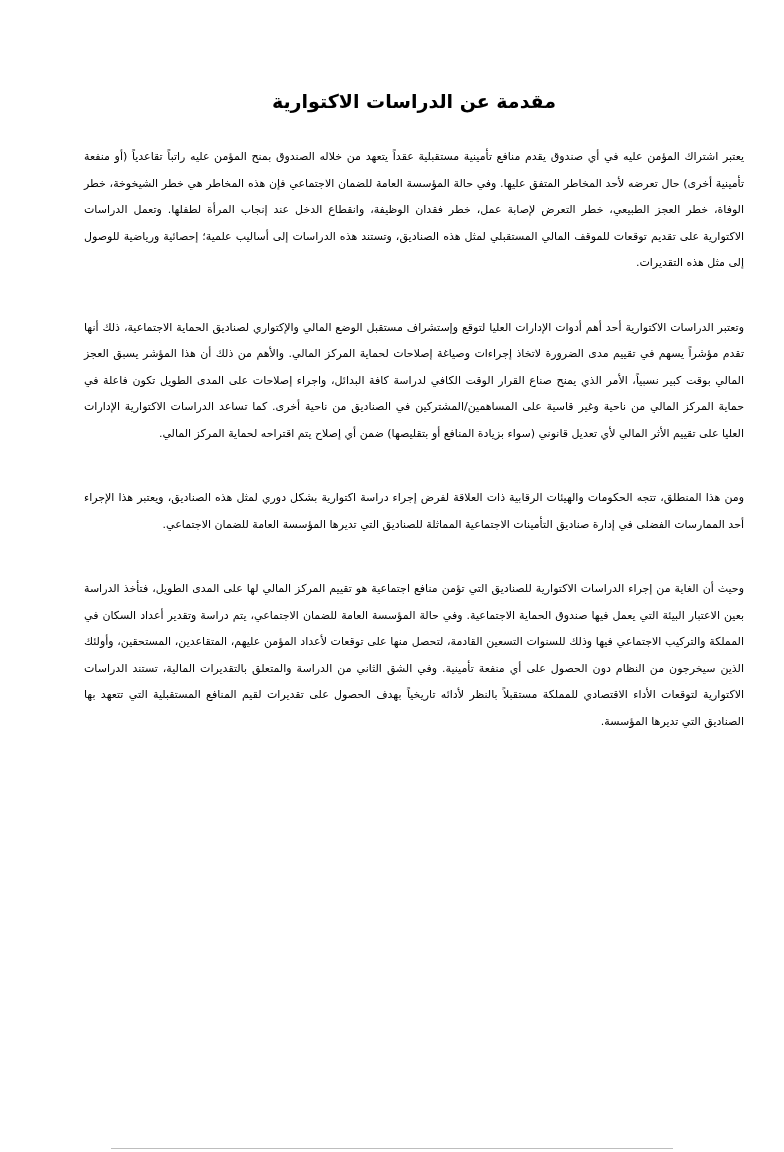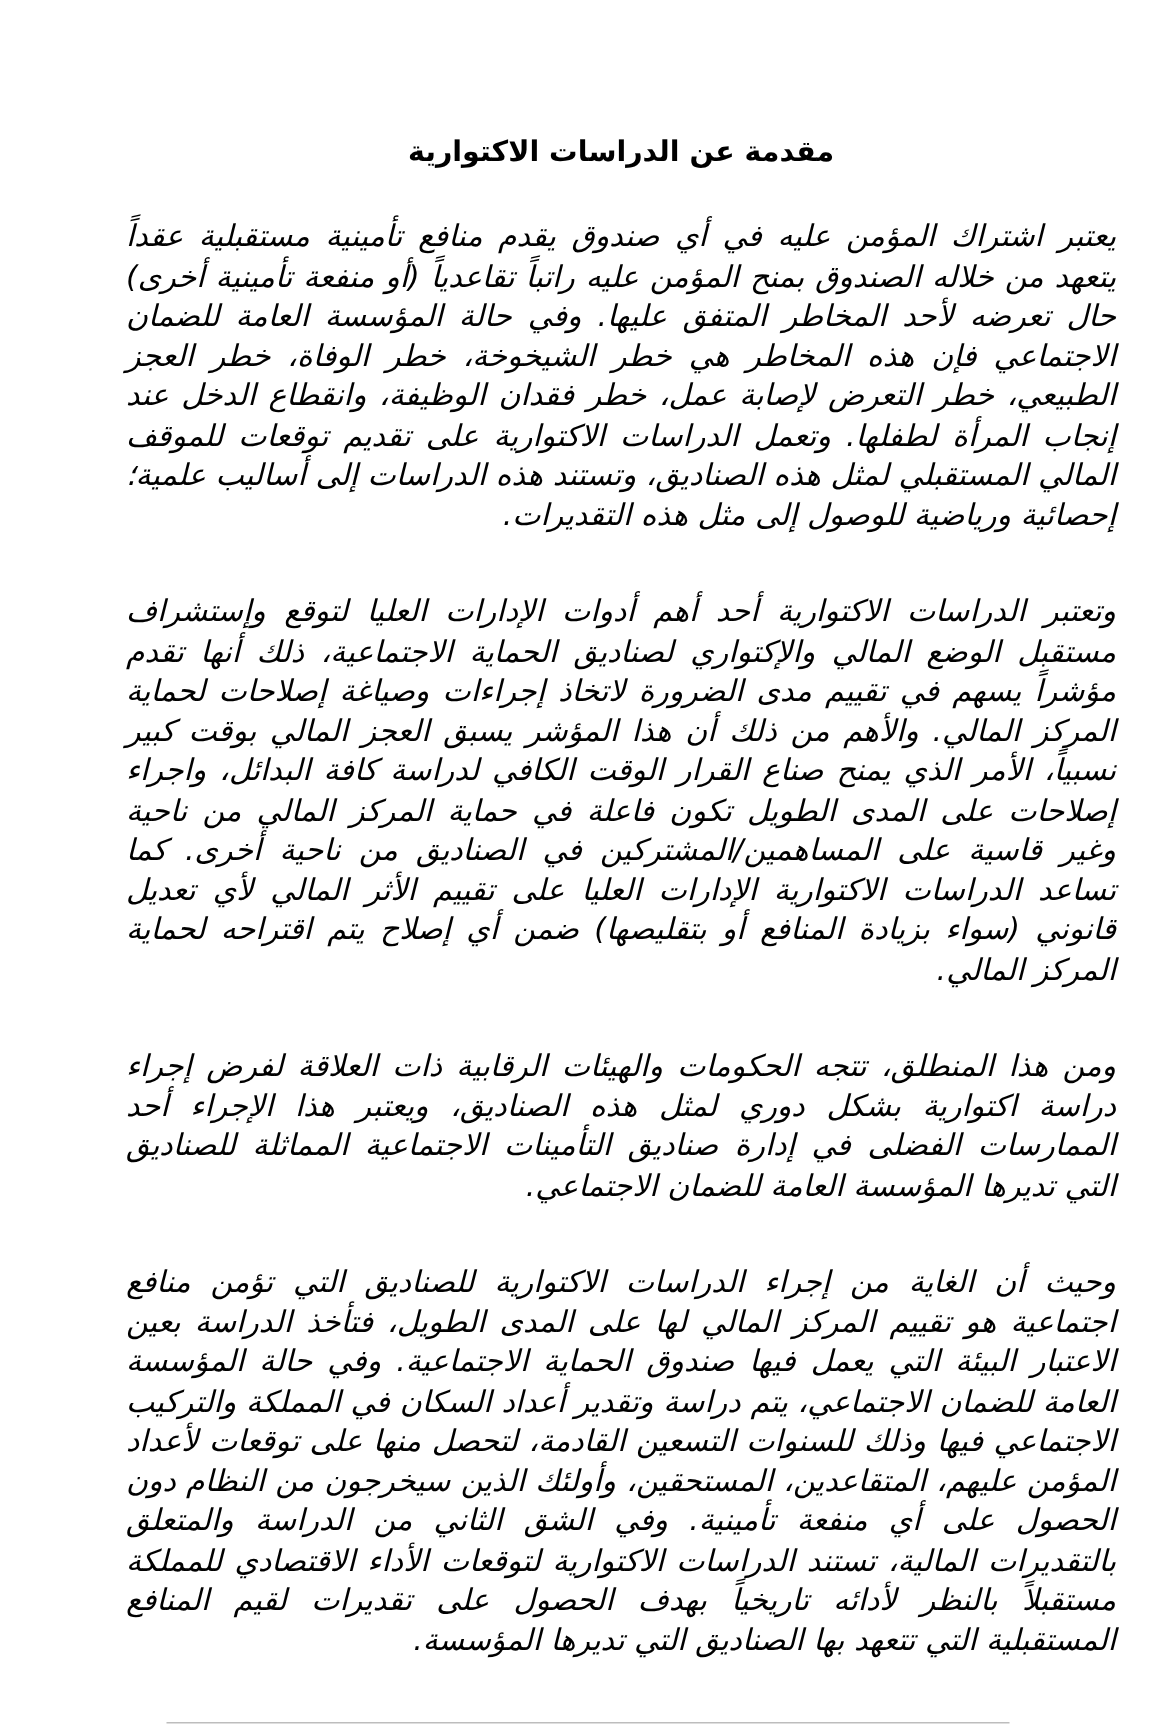--- a/index.html
+++ b/index.html
@@ -31,26 +31,25 @@
     font-size: 19px;
     font-weight: 700;
     line-height: 30px;
     color: #000000;
   }
   .body-text {
     margin-top: 28px;
   }
   .body-text p {
     margin: 0 0 38px 0;
-    font-size: 20px;
+    font-size: 11px;
     line-height: 26.5px;
     text-align: justify;
     text-justify: inter-word;
     color: #000000;
-    font-style: italic;
   }
   .footer {
     position: absolute;
     top: 1062px;
     left: 111px;
     width: 562px;
     border-top: 1px solid #bdbdbd;
     padding-top: 5px;
     direction: ltr;
     text-align: right;

